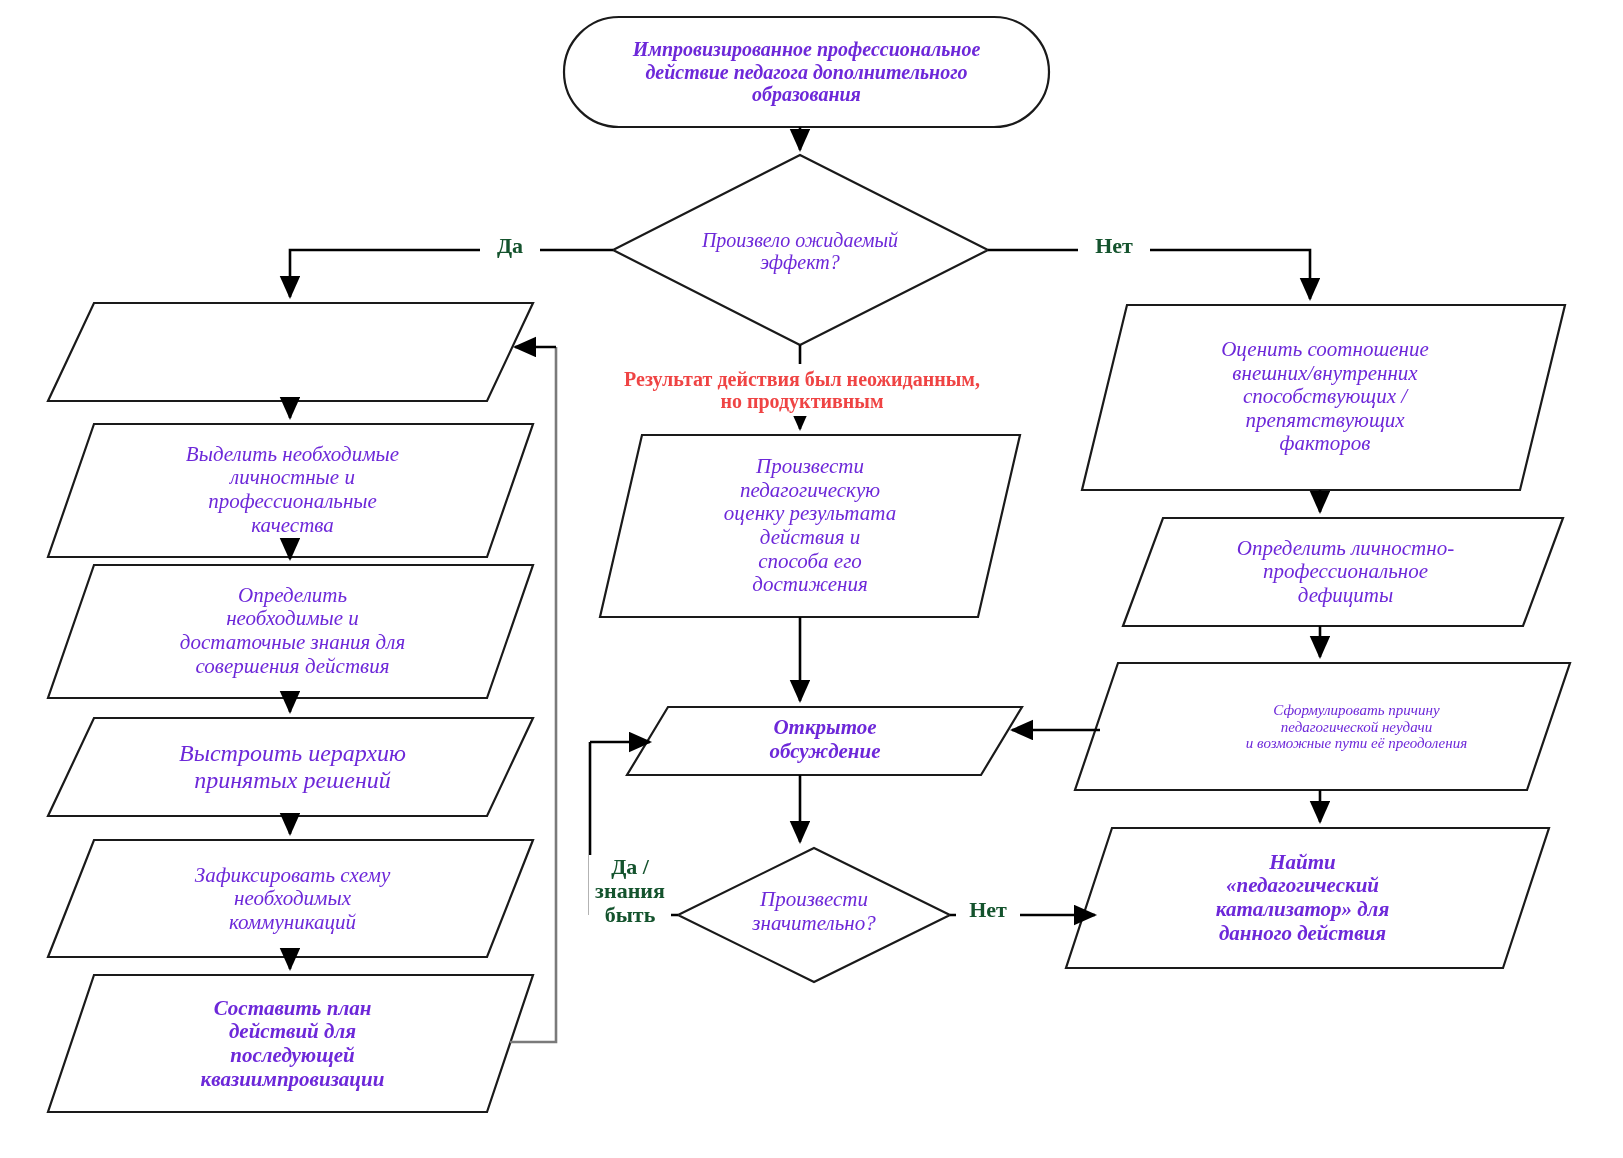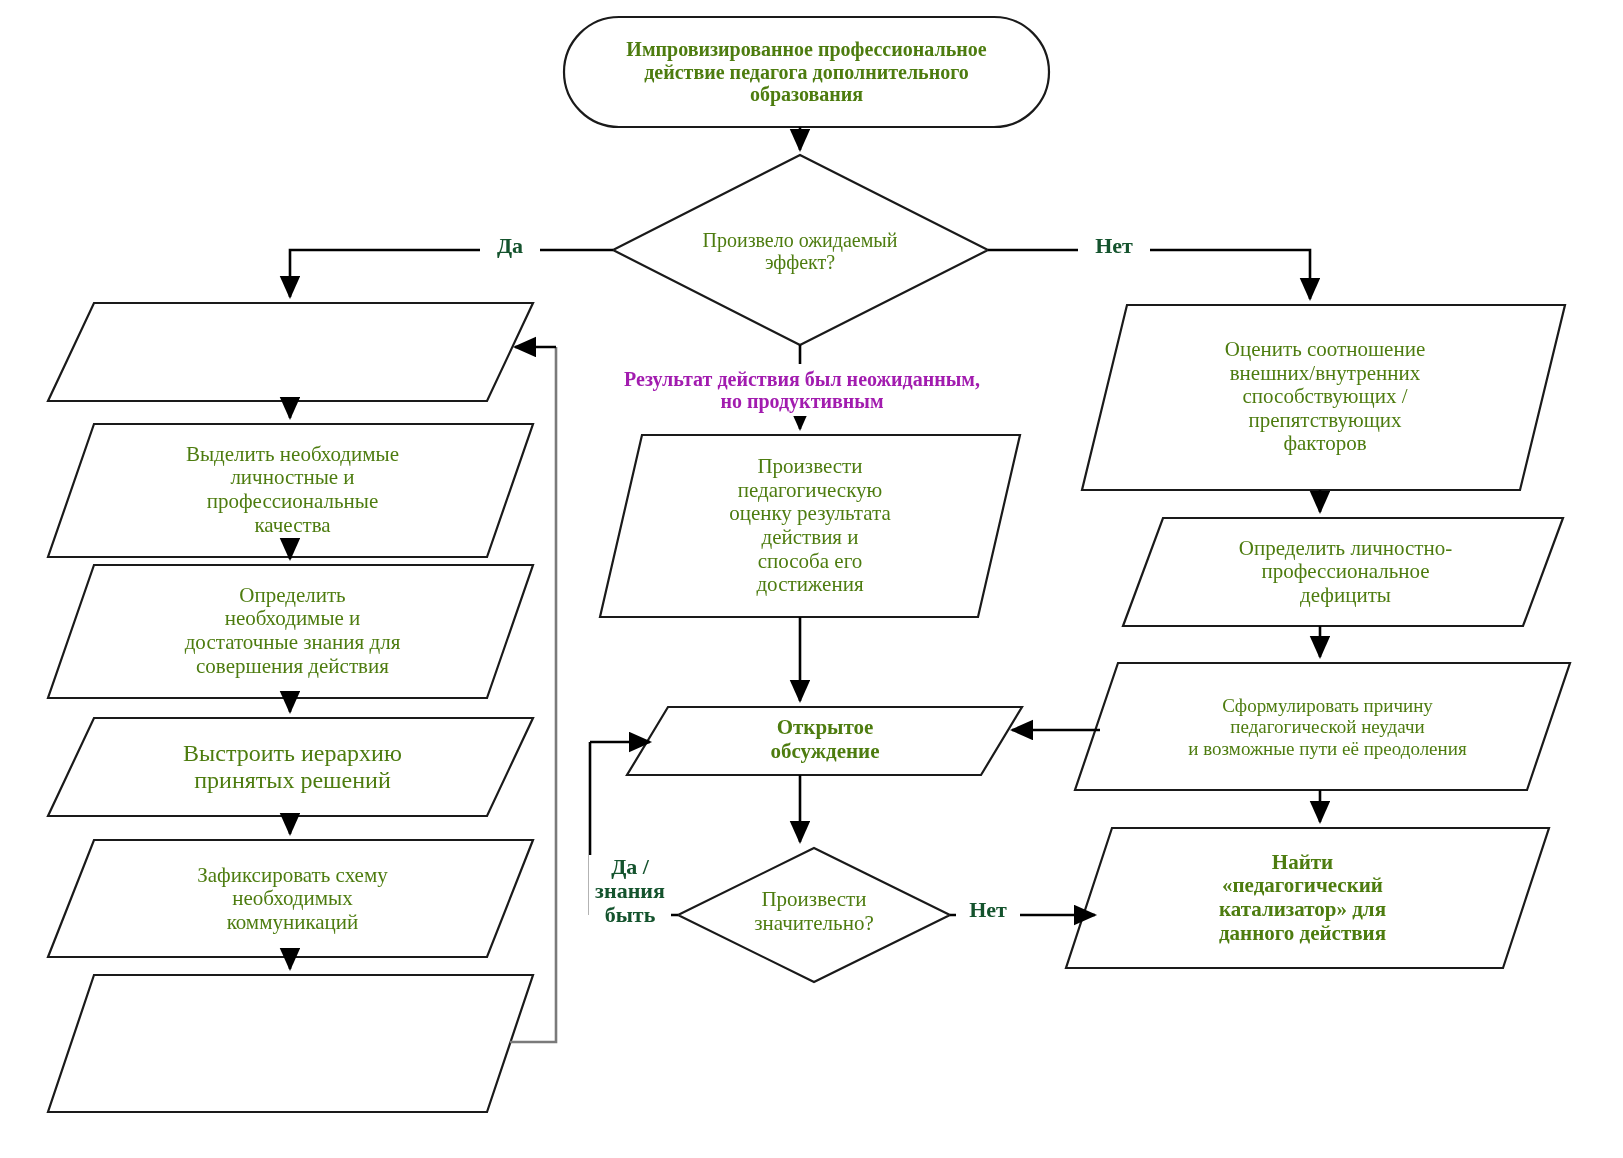--- a/index.html
+++ b/index.html
@@ -25,39 +25,40 @@
   .shape-fill { fill: #ffffff; }
   .shape-stroke { stroke: #1a1a1a; stroke-width: 2.2; fill: none; }
   .edge { stroke: #000000; stroke-width: 2.6; fill: none; }
   .edge-soft { stroke: #7a7a7a; stroke-width: 2.6; fill: none; }
   .nodeText {
     position: absolute;
     display: flex;
     align-items: center;
     justify-content: center;
     text-align: center;
-    color: #4d7c0f;
+    color: #6d28d9;
     line-height: 1.12;
     pointer-events: none;
     white-space: pre-line;
+    font-style: italic;
   }
   .t-reg { font-weight: 400; }
   .t-bold { font-weight: 700; }
   .edgeLabel {
     position: absolute;
     color: #14532d;
     font-weight: 700;
     text-align: center;
     line-height: 1.1;
     background: #ffffff;
     white-space: pre-line;
   }
   .noteText {
     position: absolute;
-    color: #a21caf;
+    color: #ef4444;
     font-weight: 700;
     text-align: center;
     line-height: 1.12;
     white-space: pre-line;
     background: #ffffff;
   }
 </style>
 </head>
 <body>
 
@@ -195,20 +196,24 @@
 достаточные знания для
 совершения действия</div>
 
   <div class="nodeText t-reg" style="left:100px; top:723px; width:385px; height:88px; font-size:24px;">Выстроить иерархию
 принятых решений</div>
 
   <div class="nodeText t-reg" style="left:100px; top:845px; width:385px; height:108px; font-size:21px;">Зафиксировать схему
 необходимых
 коммуникаций</div>
 
+  <div class="nodeText t-bold" style="left:100px; top:980px; width:385px; height:128px; font-size:21px;">Составить план
+действий для
+последующей
+квазиимпровизации</div>
 
   <div class="nodeText t-reg" style="left:650px; top:440px; width:320px; height:172px; font-size:21px;">Произвести
 педагогическую
 оценку результата
 действия и
 способа его
 достижения</div>
 
   <div class="nodeText t-bold" style="left:680px; top:704px; width:290px; height:72px; font-size:21px;">Открытое
 обсуждение</div>
@@ -219,21 +224,21 @@
   <div class="nodeText t-reg" style="left:1135px; top:310px; width:380px; height:174px; font-size:21px;">Оценить соотношение
 внешних/внутренних
 способствующих /
 препятствующих
 факторов</div>
 
   <div class="nodeText t-reg" style="left:1163px; top:522px; width:365px; height:100px; font-size:21px;">Определить личностно-
 профессиональное
 дефициты</div>
 
-  <div class="nodeText t-reg" style="left:1095px; top:668px; width:465px; height:118px; font-size:19px;">Сформулировать причину
+  <div class="nodeText t-reg" style="left:1124px; top:668px; width:465px; height:118px; font-size:15px;">Сформулировать причину
 педагогической неудачи
 и возможные пути её преодоления</div>
 
   <div class="nodeText t-bold" style="left:1110px; top:833px; width:385px; height:130px; font-size:21px;">Найти
 «педагогический
 катализатор» для
 данного действия</div>
 
   <div class="edgeLabel" style="left:480px; top:234px; width:60px; font-size:22px;">Да</div>
 

